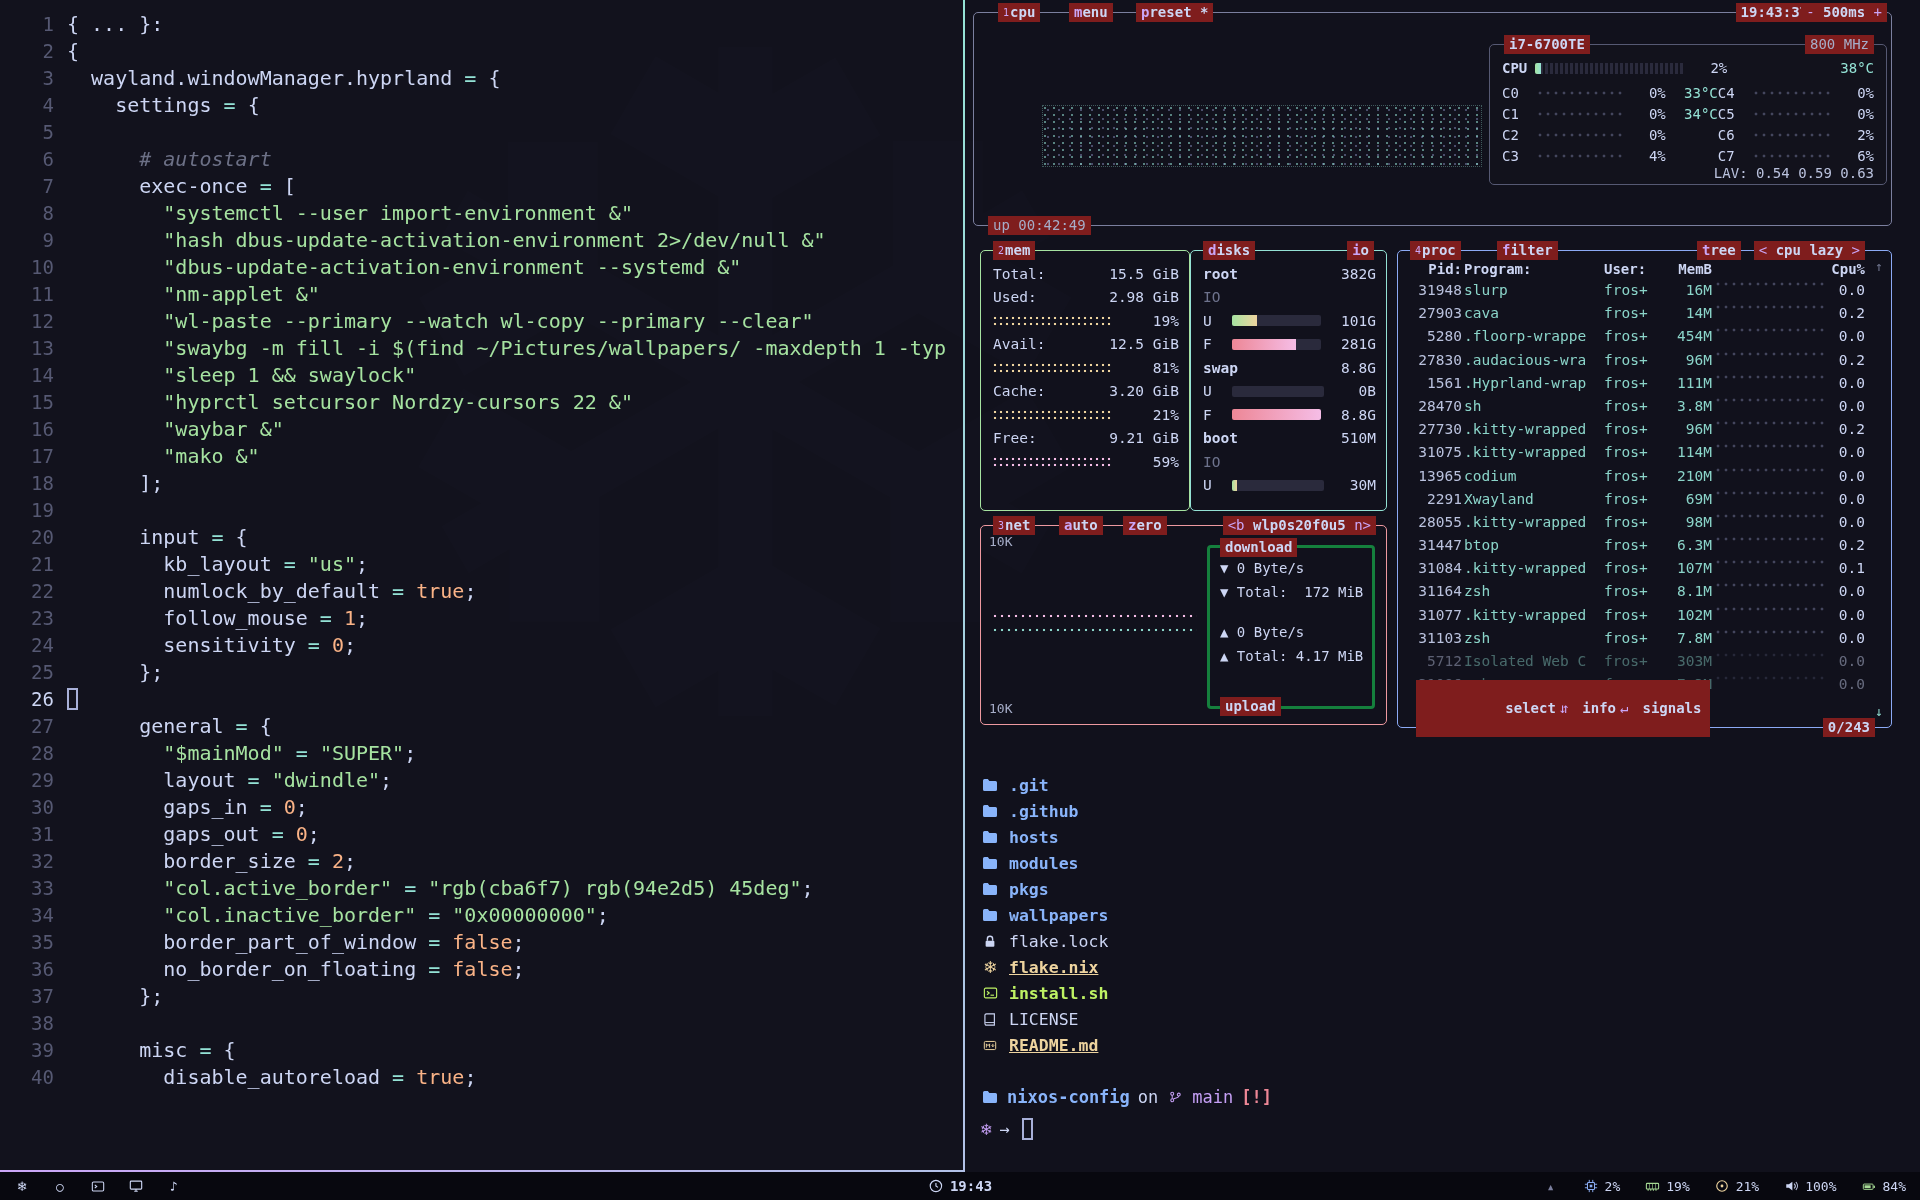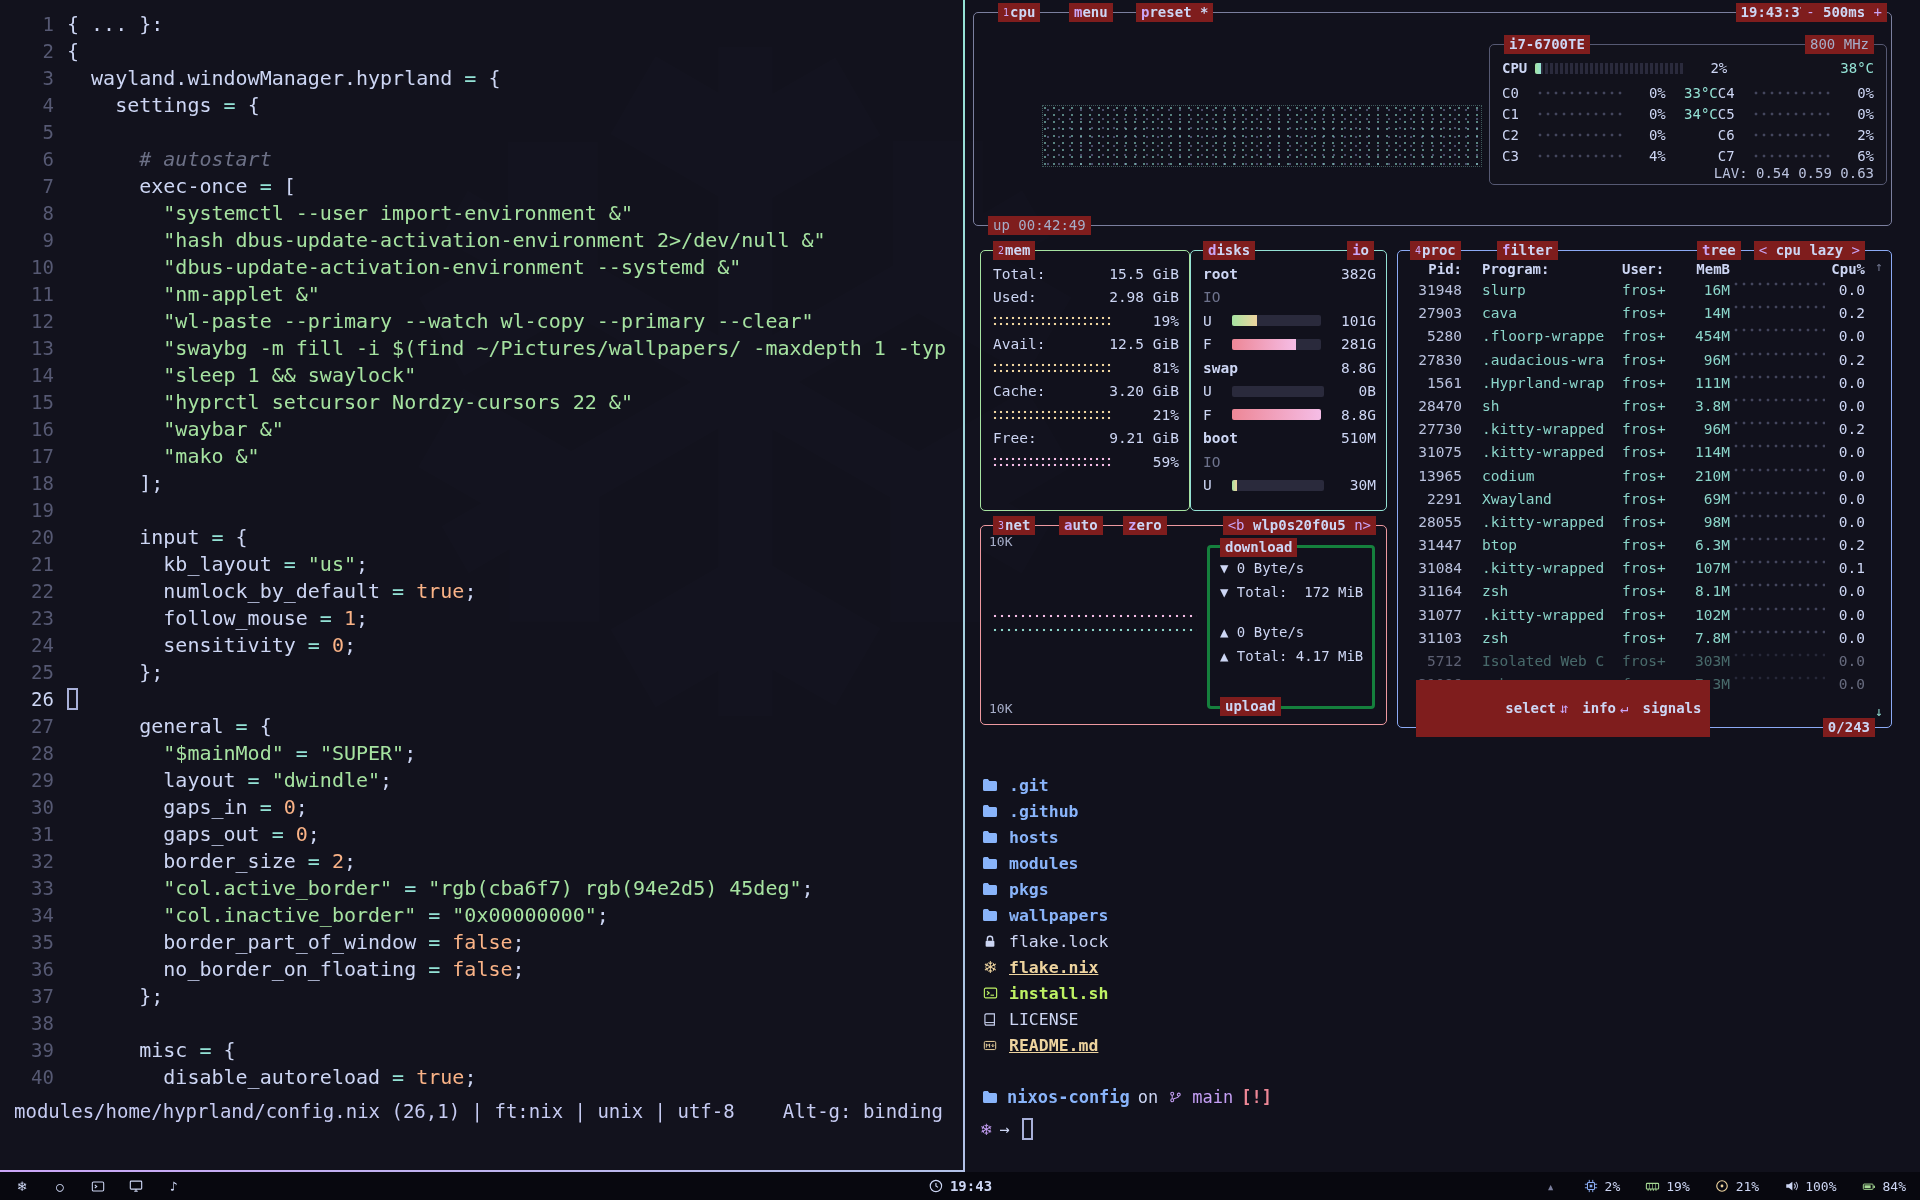--- a/index.html
+++ b/index.html
@@ -87,21 +87,21 @@
   .netline.down{top:88px;width:204px}
   .netline.up{top:102px;width:204px;background:radial-gradient(circle at 2px 2px,#8bd5ca 1.1px,transparent 1.6px);background-size:7px 4px;background-repeat:repeat-x}
   .netinfo{position:absolute;left:226px;top:19px;width:168px;height:164px;border:3px solid #15803d;border-radius:4px;padding:12px 10px 0;background:rgba(19,19,29,.6)}
   .nrow{height:24px;font-size:14px;color:#cdd6f4;white-space:pre}
   .nrow.spacer{height:16px}
   
   .phead{display:flex;align-items:center;height:26px;margin:5px 26px 0 12px;font-weight:bold;font-size:14px}
   #procrows{margin:0 26px 0 12px}
   .prow{display:flex;align-items:flex-start;height:23.2px;font-size:14.5px}
   .prow.dim{opacity:.45}
-  .pid{flex:0 0 52px;text-align:right;color:#bac2de;margin-right:20px}
+  .pid{flex:0 0 52px;text-align:right;color:#bac2de;margin-right:2px}
   .pname{flex:0 0 140px;color:#8bd5ca;overflow:hidden}
   .puser{flex:0 0 58px;color:#8bd5ca}
   .pmem{flex:0 0 50px;text-align:right;color:#8bd5ca}
   .pcpu{flex:0 0 36px;text-align:right;color:#cdd6f4}
   .phead .pid,.phead .pname,.phead .puser,.phead .pmem,.phead .pcpu{color:#cdd6f4}
   .scrollarrow{position:absolute;right:8px;color:#6e738d;font-size:13px}
   .scrollarrow.up{top:8px}
   .scrollarrow.down{bottom:8px;color:#8bd5ca}
   .foot b{color:#cdd6f4;margin-right:4px}
   .foot .hk{margin-right:14px}
@@ -180,24 +180,20 @@
         <div class="cl"><span class="ln">32</span><span class="lt"><span class="t-id">        border_size</span><span class="t-op"> = </span><span class="t-n">2</span><span class="t-p">;</span></span></div>
         <div class="cl"><span class="ln">33</span><span class="lt"><span class="t-s">        "col.active_border"</span><span class="t-op"> = </span><span class="t-s">"rgb(cba6f7) rgb(94e2d5) 45deg"</span><span class="t-p">;</span></span></div>
         <div class="cl"><span class="ln">34</span><span class="lt"><span class="t-s">        "col.inactive_border"</span><span class="t-op"> = </span><span class="t-s">"0x00000000"</span><span class="t-p">;</span></span></div>
         <div class="cl"><span class="ln">35</span><span class="lt"><span class="t-id">        border_part_of_window</span><span class="t-op"> = </span><span class="t-n">false</span><span class="t-p">;</span></span></div>
         <div class="cl"><span class="ln">36</span><span class="lt"><span class="t-id">        no_border_on_floating</span><span class="t-op"> = </span><span class="t-n">false</span><span class="t-p">;</span></span></div>
         <div class="cl"><span class="ln">37</span><span class="lt"><span class="t-p">      };</span></span></div>
         <div class="cl"><span class="ln">38</span><span class="lt"></span></div>
         <div class="cl"><span class="ln">39</span><span class="lt"><span class="t-id">      misc</span><span class="t-op"> = </span><span class="t-p">{</span></span></div>
         <div class="cl"><span class="ln">40</span><span class="lt"><span class="t-id">        disable_autoreload</span><span class="t-op"> = </span><span class="t-n">true</span><span class="t-p">;</span></span></div>
       </div>
-    <div class="statusline">
-      <span>modules/home/hyprland/config.nix (26,1) | ft:nix | unix | utf-8</span>
-      <span>Alt-g: binding</span>
-    </div>
   </section>
 
   <section class="right">
 
     <div class="btop">
 
       <div class="bbox cpubox">
         <span class="btitle" style="left:24px"><span class="sup">1</span><b>cpu</b></span>
         <span class="btitle hkword" style="left:95px">menu</span>
         <span class="btitle hkword" style="left:162px">preset *</span>

